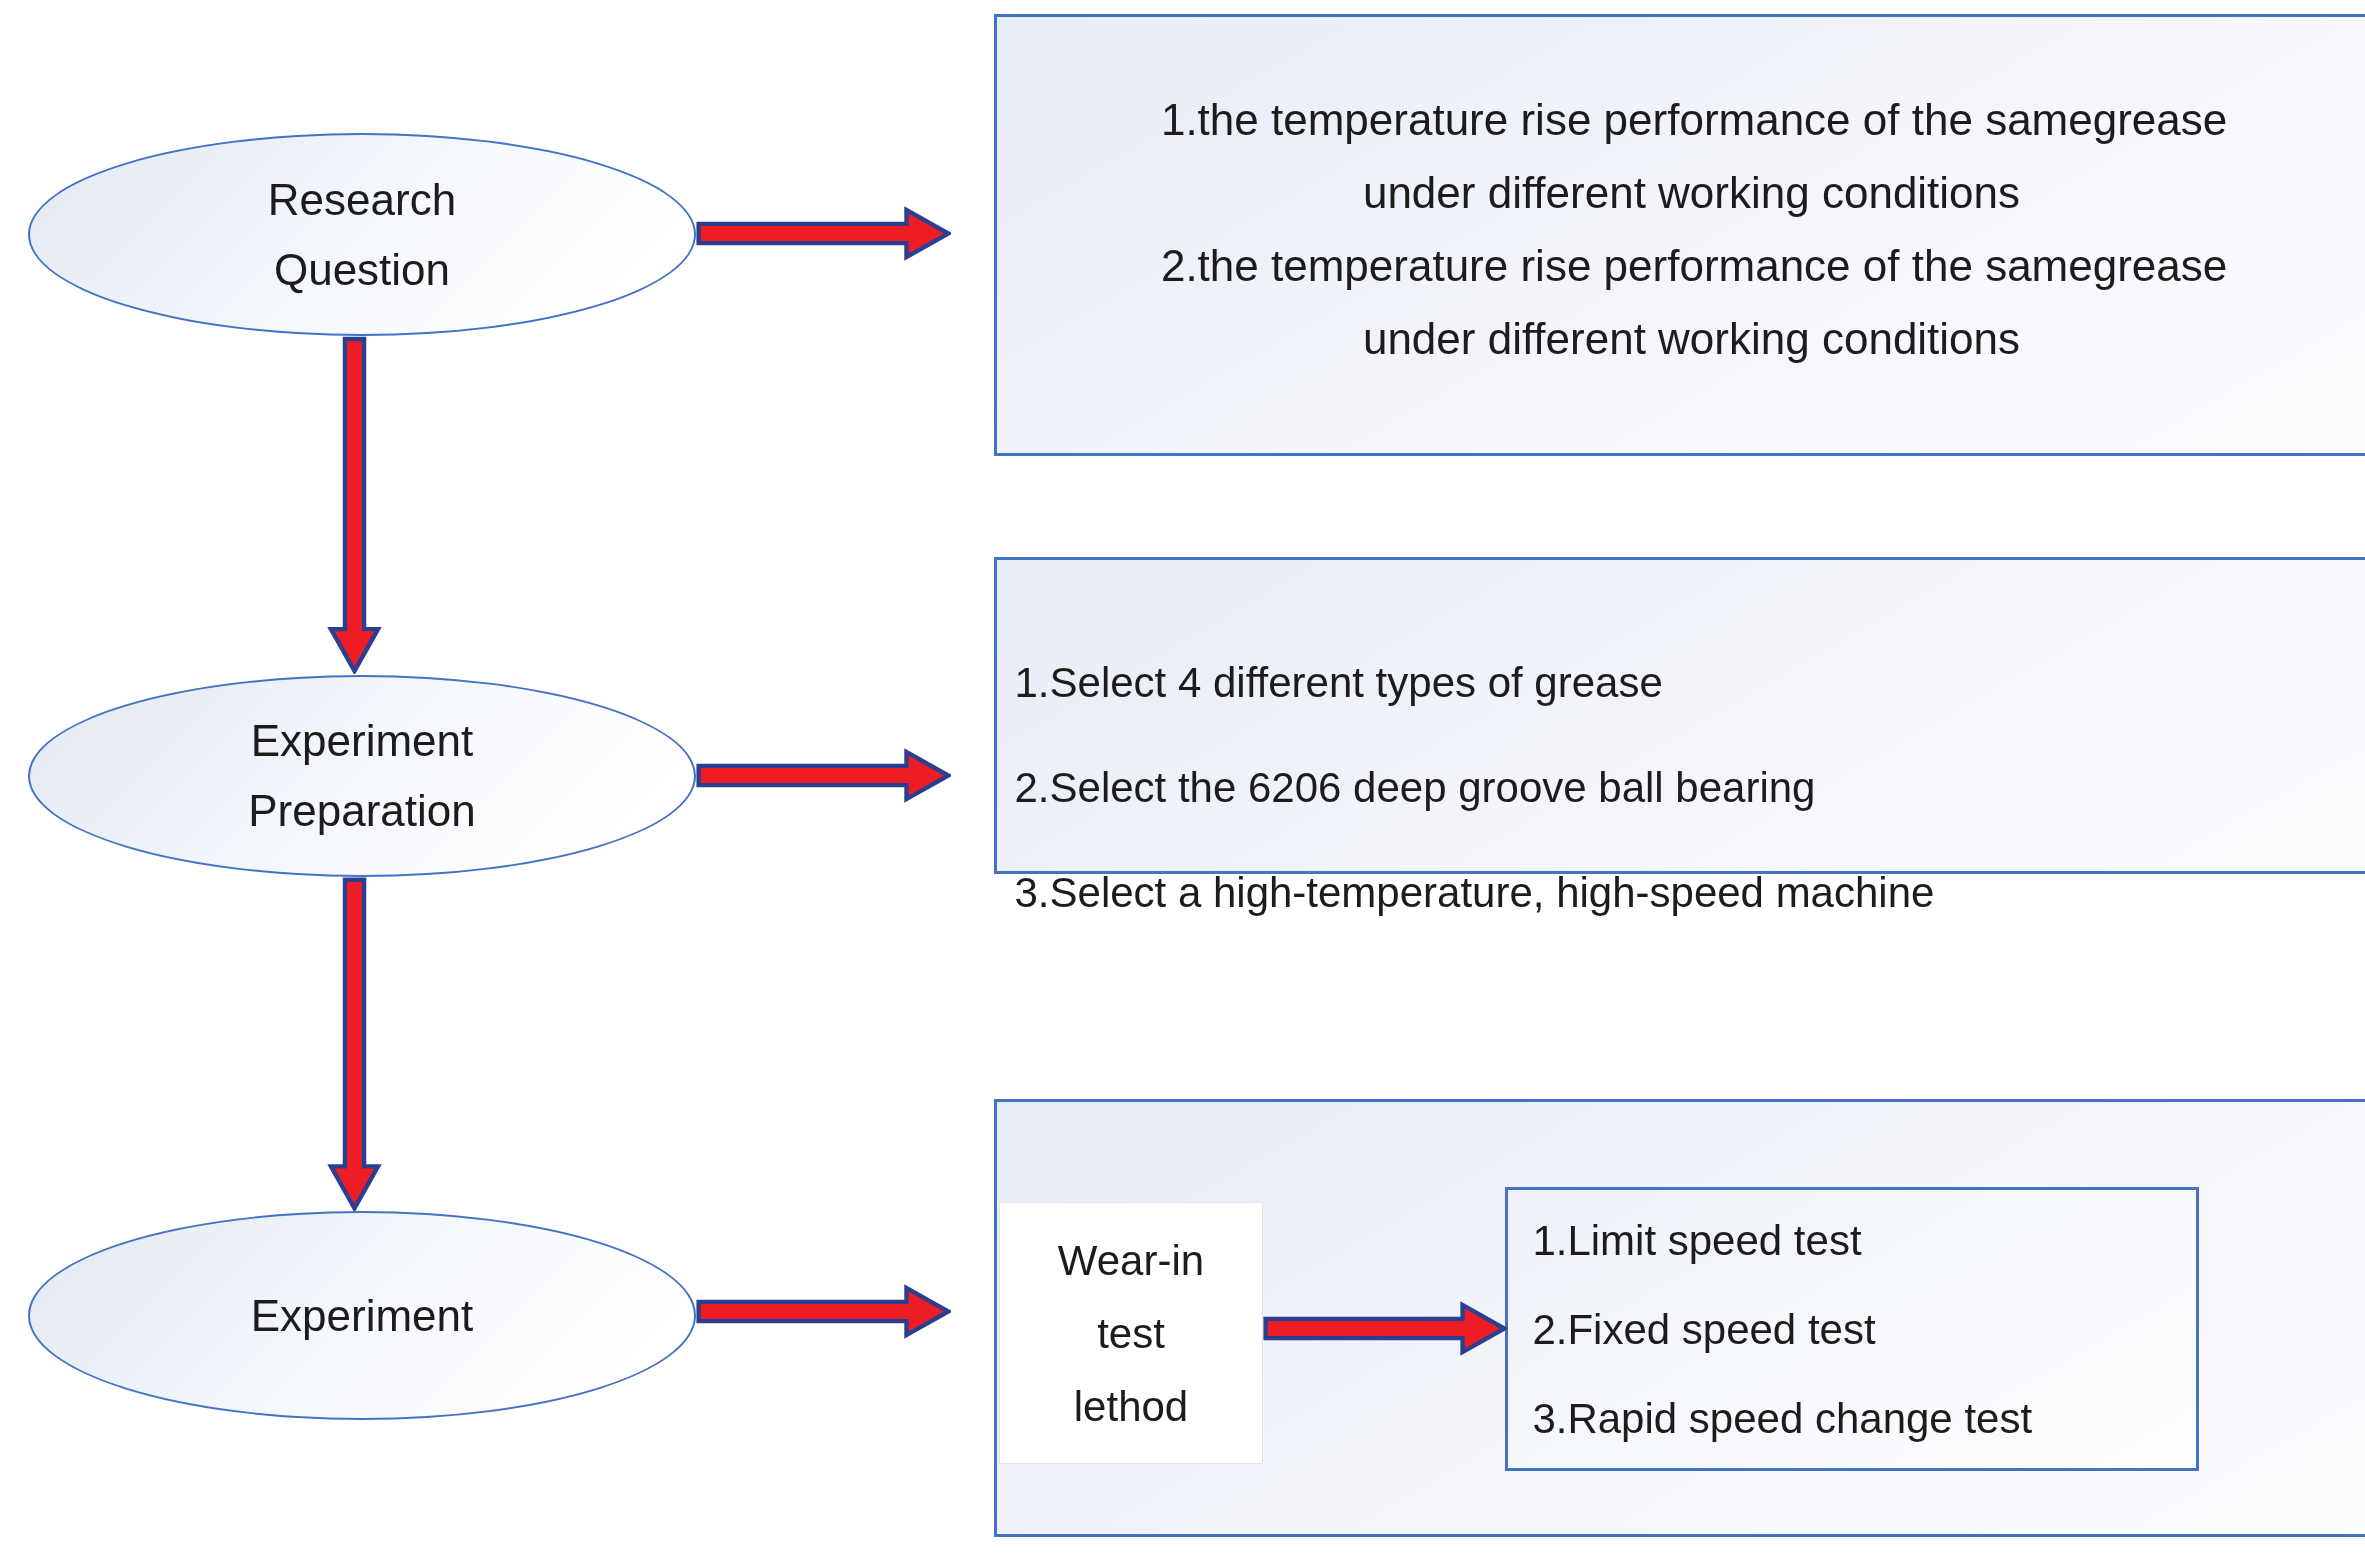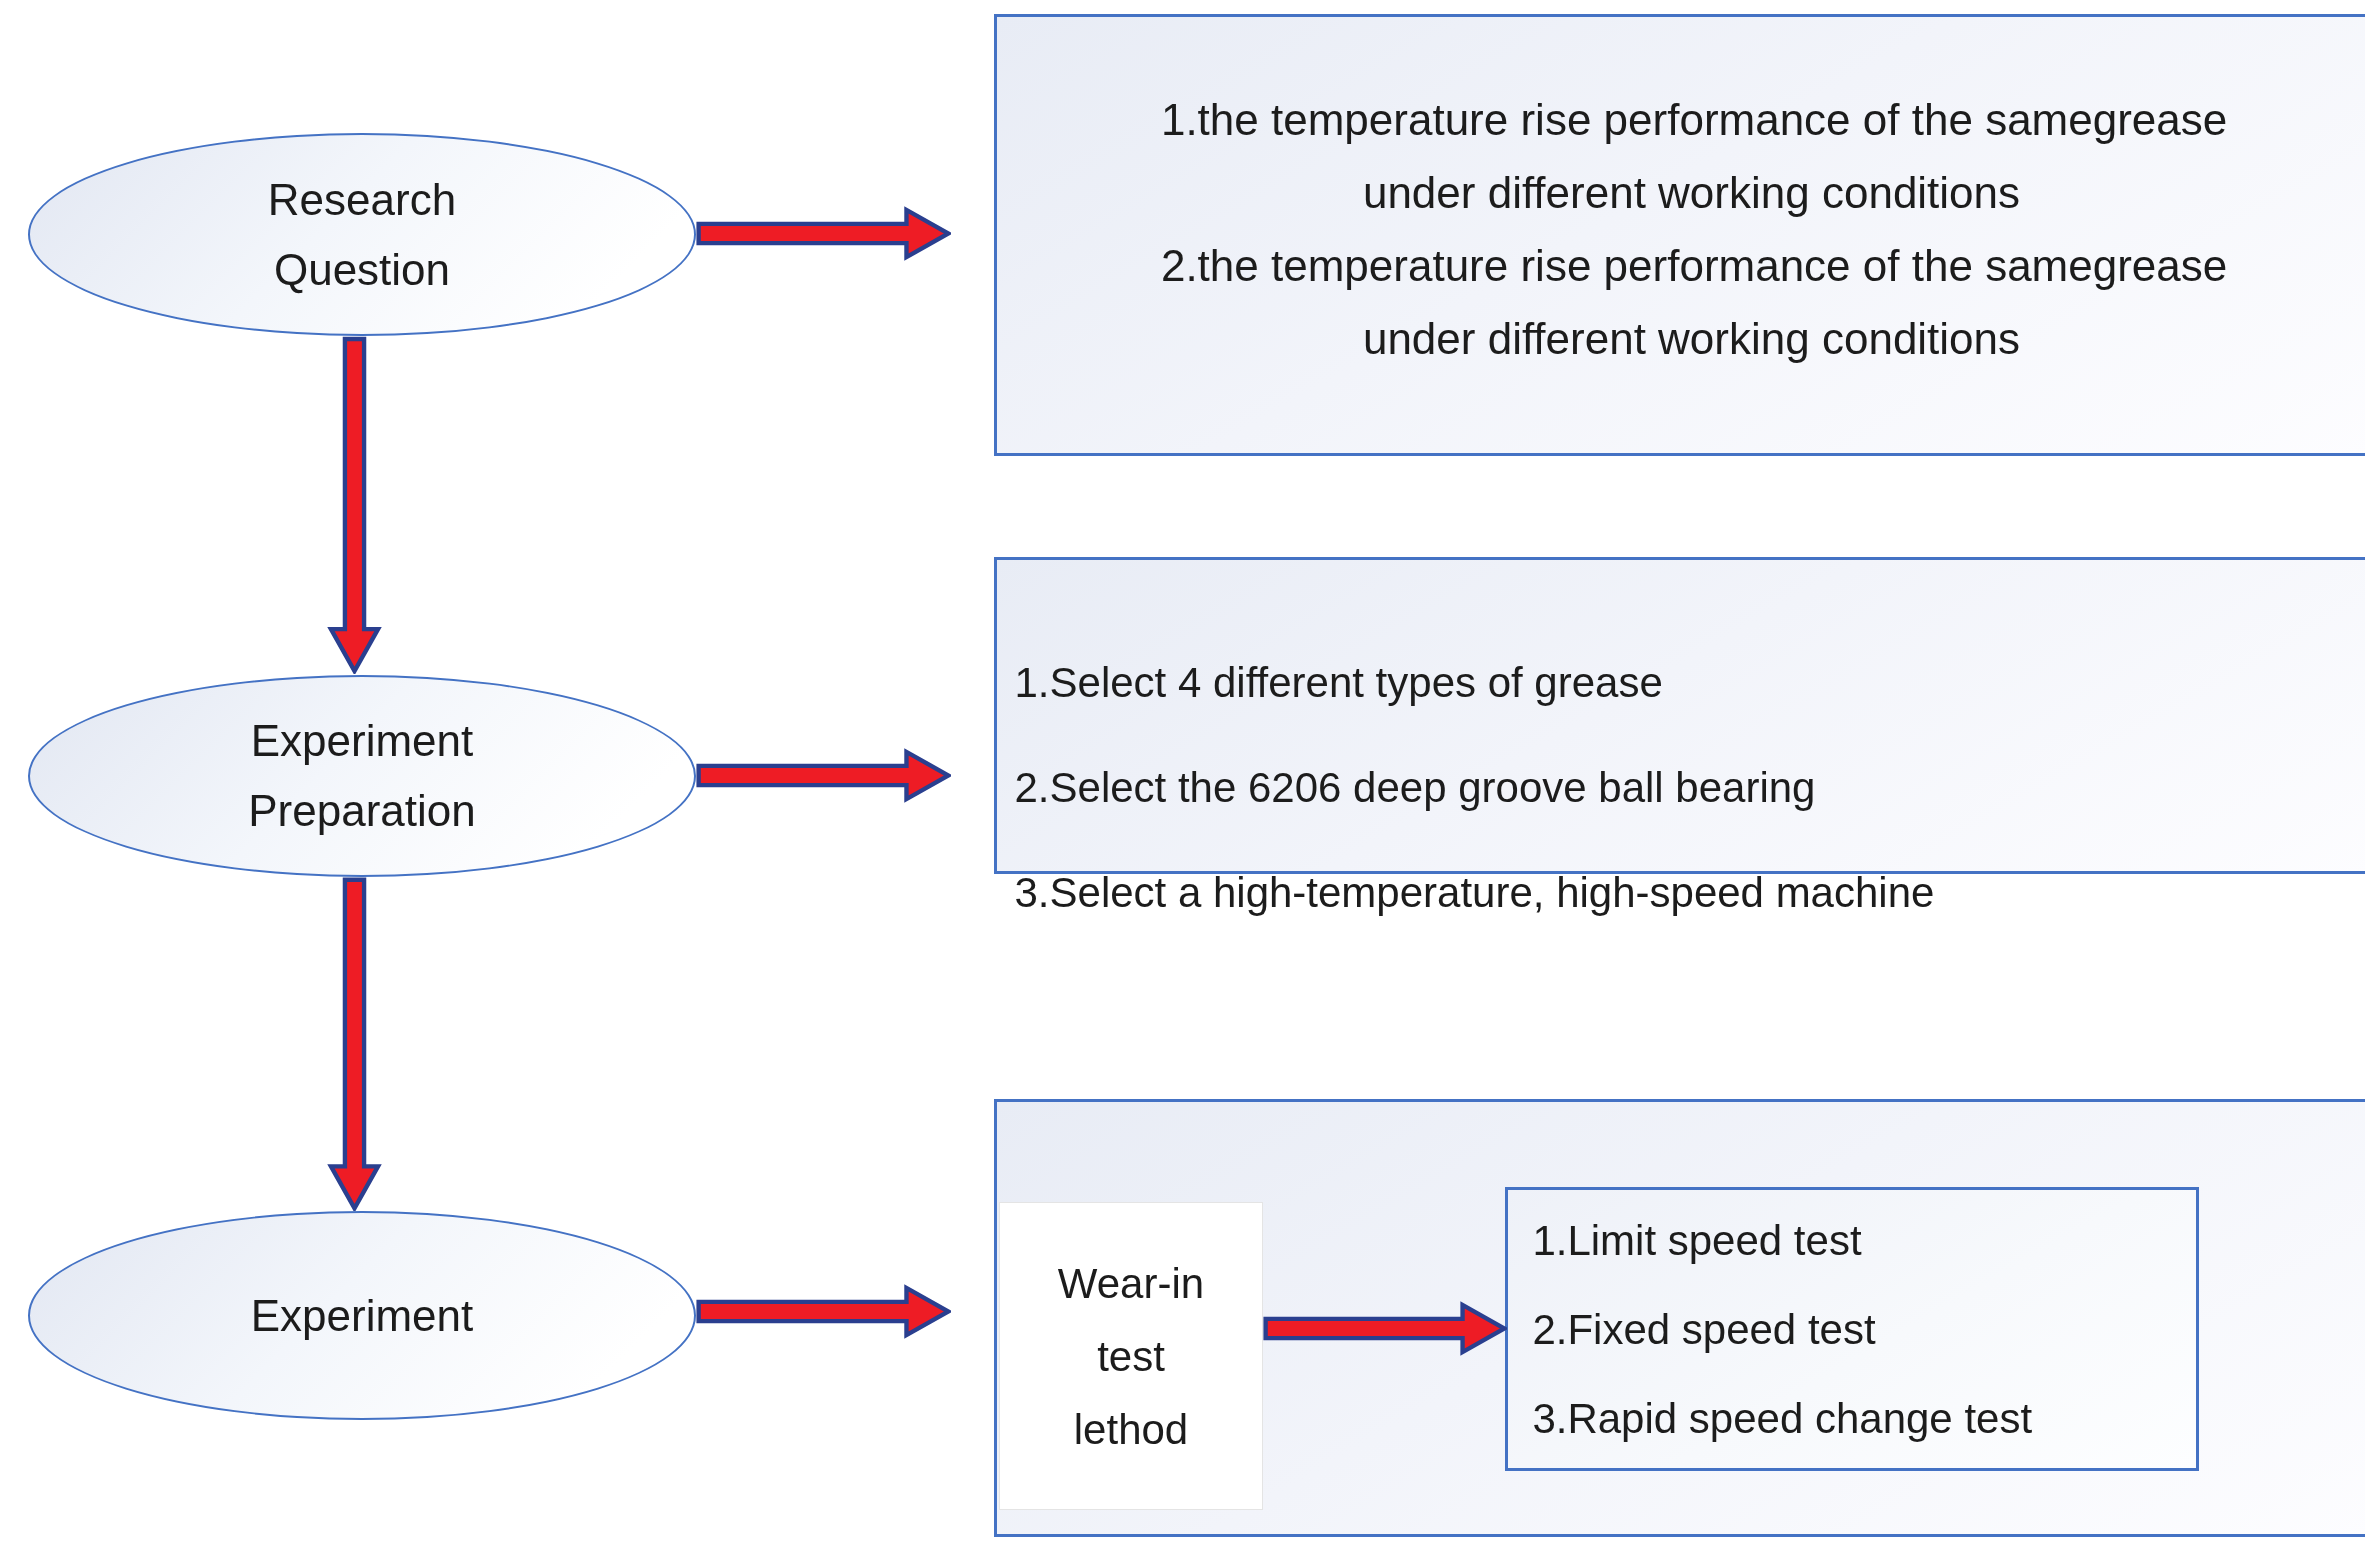--- a/index.html
+++ b/index.html
@@ -60,21 +60,21 @@
   .box-2 .box-text {
     padding: 70px 0 0 17.5px;
     font-size: 42px;
     line-height: 105px;
   }
 
   
   .method-box {
     position: absolute;
     left: 999px; top: 1202px;
-    width: 264px; height: 308px;
+    width: 264px; height: 262px;
     background: #ffffff;
     border: 1.7px solid #e4e4e4;
     display: flex;
     flex-direction: column;
     align-items: center;
     justify-content: center;
     text-align: center;
     font-size: 42px;
     line-height: 73px;
   }

